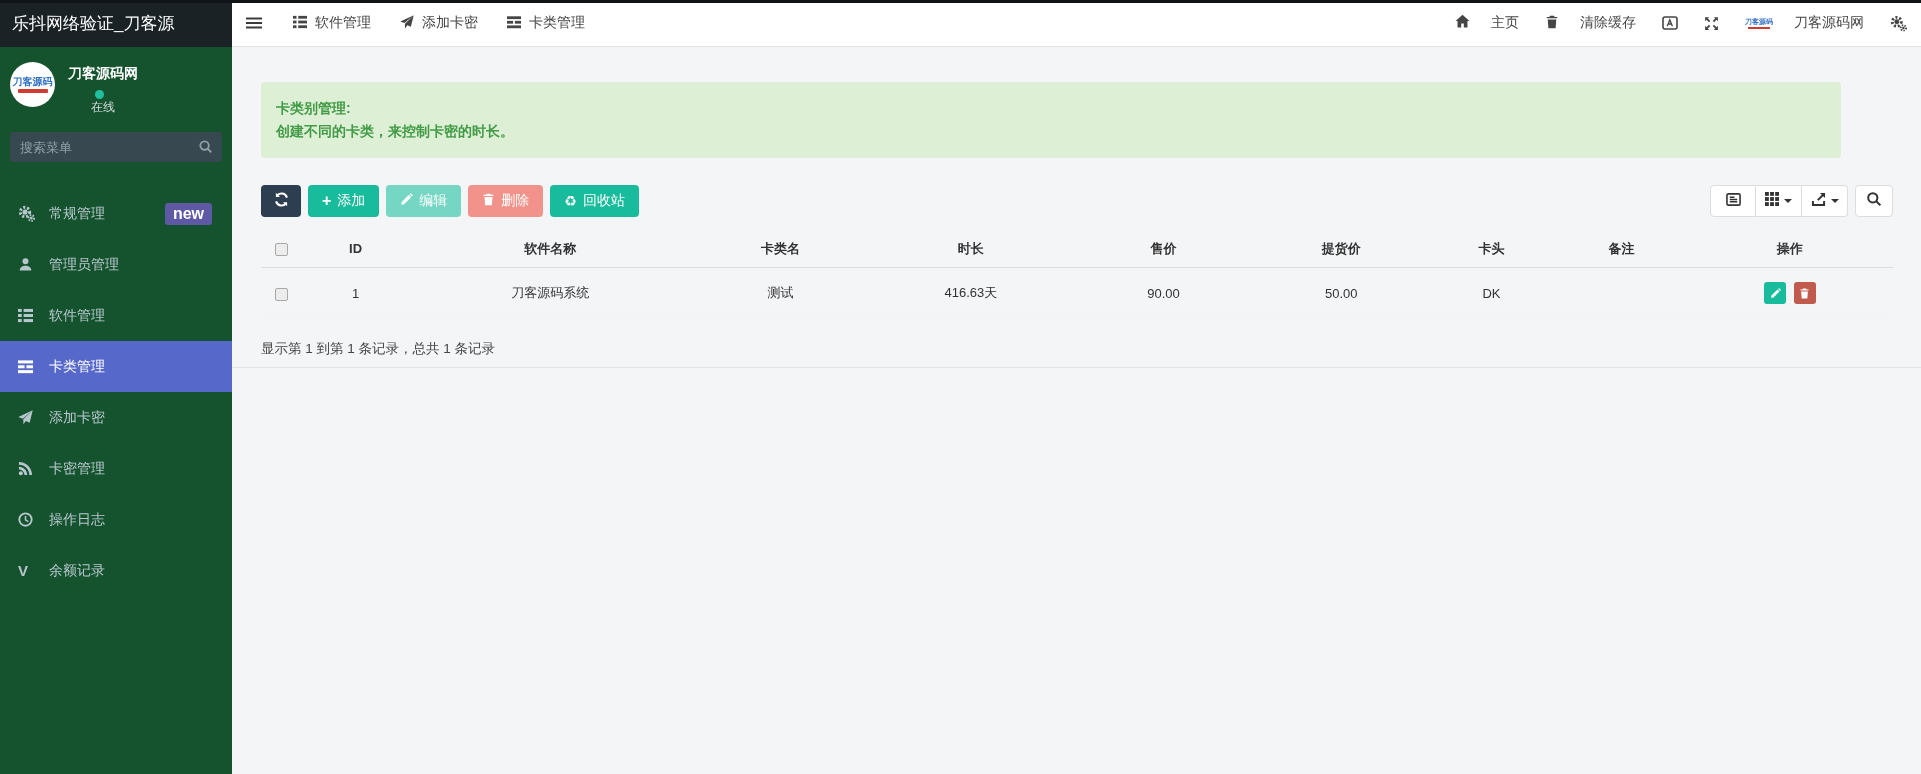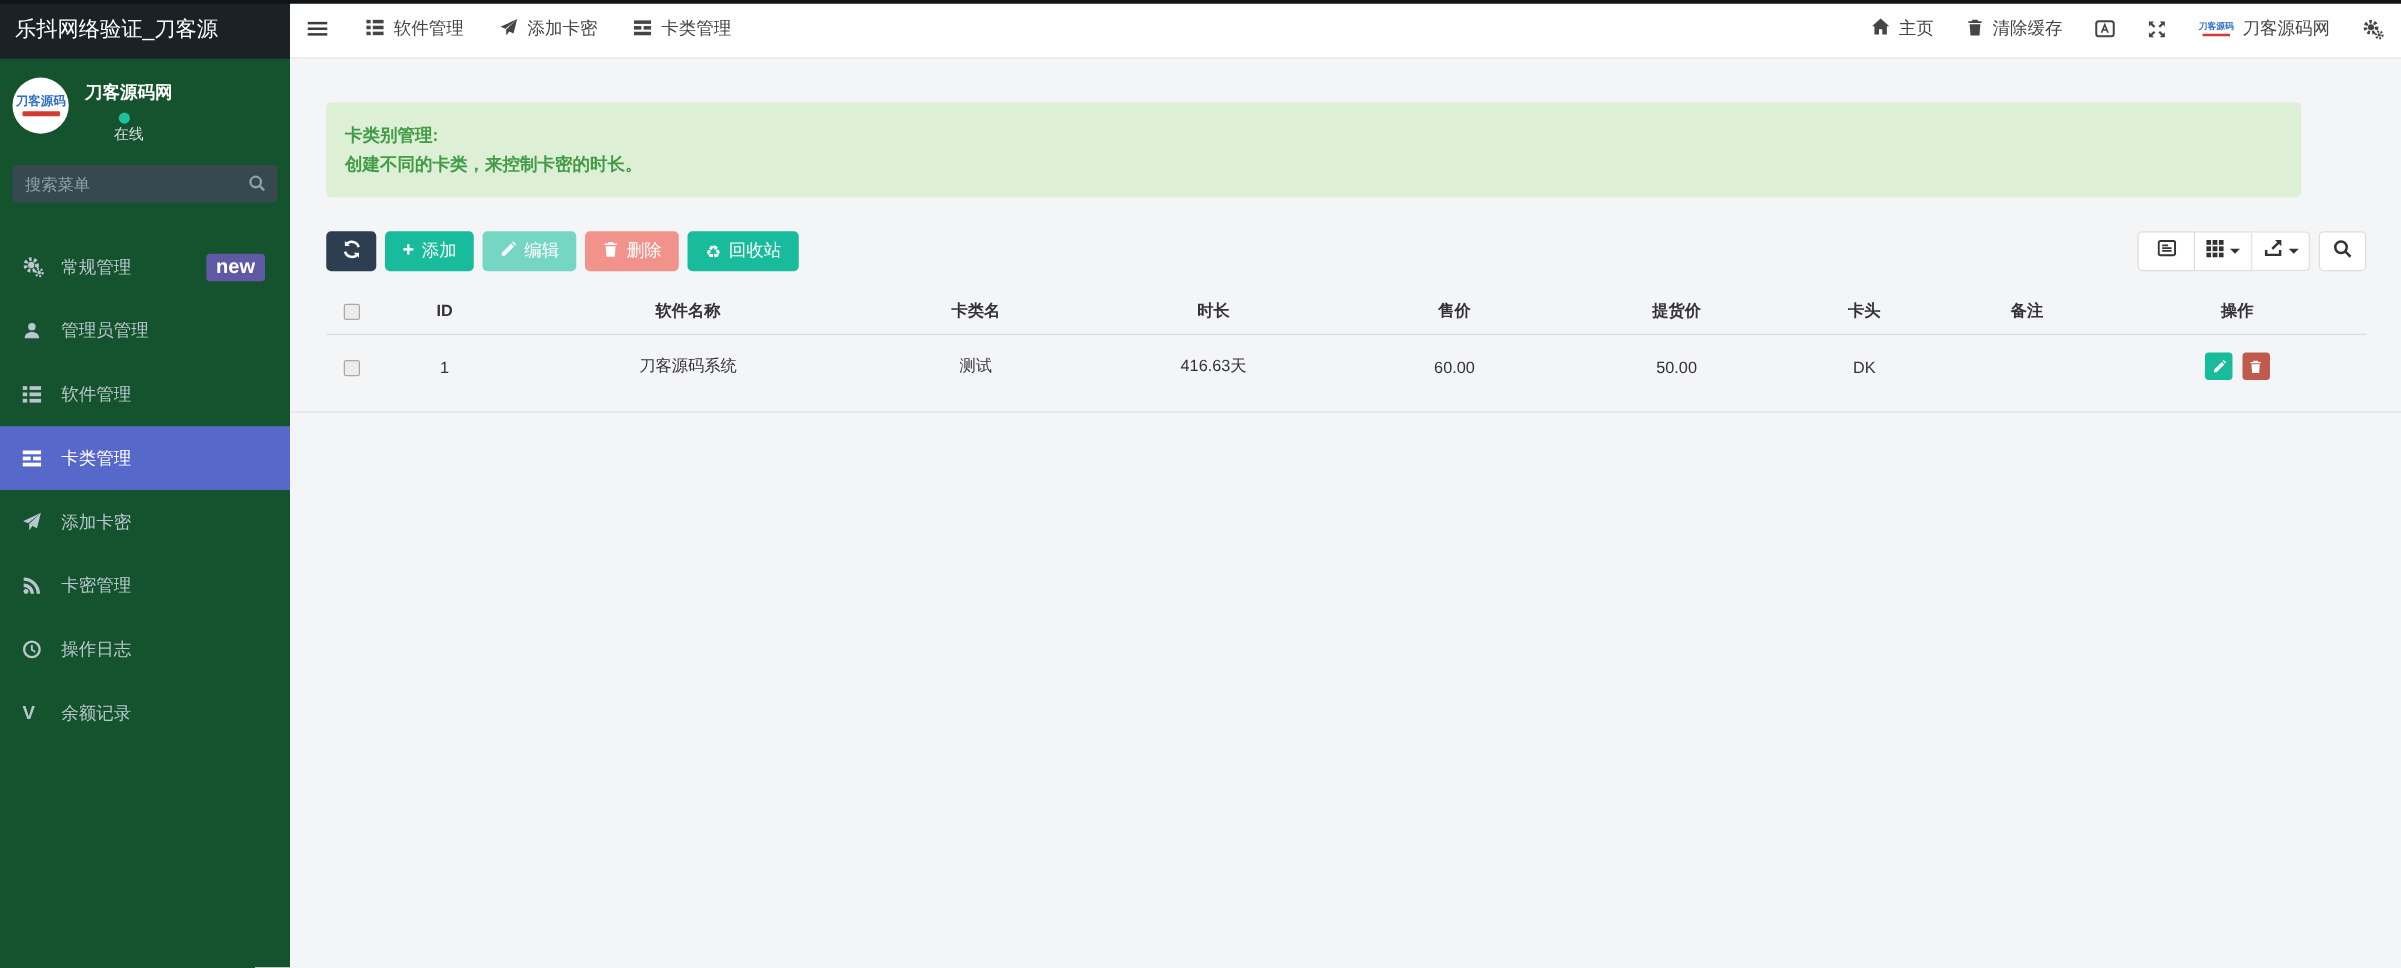--- a/index.html
+++ b/index.html
@@ -28,21 +28,21 @@
   .menu-item .mi-icon { width:24px; margin-right:7px; display:flex; align-items:center; }
   .menu-item.active { background:#5668c9; color:#fff; }
   .badge-new { margin-left:auto; background:#5f59a5; color:#fff; font-size:16px; font-weight:bold; padding:2px 8px; border-radius:3px; }
 
   
   .main { flex:1; display:flex; flex-direction:column; }
   .navbar { height:47px; background:#fff; border-bottom:1px solid #e4e4e4; display:flex; align-items:center; padding:0 14px; }
   .hamburger { color:#3c3c3c; margin-right:31px; cursor:pointer; display:flex; }
   .nav-tab { display:flex; align-items:center; gap:8px; color:#454545; font-size:14px; margin-right:29px; cursor:pointer; }
   .nav-right { margin-left:auto; display:flex; align-items:center; gap:26px; color:#454545; font-size:14px; }
-  .nav-link { display:flex; align-items:center; gap:7px; cursor:pointer; }
+  .nav-link { display:flex; align-items:center; gap:21px; cursor:pointer; }
   .mini-logo { display:flex; flex-direction:column; align-items:center; cursor:pointer; }
   .mini-logo .ml-t { color:#2d6fc2; font-weight:bold; font-size:7px; line-height:8px; }
   .mini-logo .ml-b { width:22px; height:2px; background:#d23b2f; margin-top:1px; }
 
   .content { padding:0 28px 0 29px; flex:1; }
   .alert-success { margin-top:35px; margin-right:52px; background:#ddefd5; border-radius:4px; padding:15px 15px; color:#429b46; font-weight:bold; font-size:14px; line-height:23px; }
 
   .toolbar { margin-top:27px; display:flex; align-items:center; }
   .btn { height:32px; border:none; border-radius:4px; color:#fff; font-size:14px; display:inline-flex; align-items:center; justify-content:center; gap:6px; padding:0 14px; margin-right:7px; cursor:pointer; font-family:inherit; }
   .btn-refresh { background:#2c3e50; width:40px; padding:0; }
@@ -397,38 +397,39 @@
               <th>操作</th>
             </tr>
           </thead>
           <tbody>
             <tr>
               <td><input type="checkbox" style=""></td>
               <td>1</td>
               <td>刀客源码系统</td>
               <td>测试</td>
               <td>416.63天</td>
-              <td>60.00</td>
+              <td>90.00</td>
               <td>50.00</td>
               <td>DK</td>
               <td></td>
               <td>
                 <button class="action-btn action-edit">
                   <svg width="11" height="11" viewBox="0 0 16 16" fill="currentColor">
                       <path d="M1.8 11.4L10.9 2.3l2.9 2.9-9.1 9.1H1.8zM11.9 1.3l1.2-1.2 2.9 2.9-1.2 1.2z"></path>
                     </svg>
                 </button>
                 <button class="action-btn action-del">
                   <svg width="11" height="11" viewBox="0 0 16 16" fill="currentColor">
                       <path d="M5.7.8h4.6l.7 1.4H14v1.6H2V2.2h3zM3.1 5h9.8l-.8 10.2H3.9z"></path>
                     </svg>
                 </button>
               </td>
             </tr>
           </tbody>
         </table>
 
+        <div class="table-footer">显示第 1 到第 1 条记录，总共 1 条记录</div>
         <div class="bottom-divider"></div>
       </div>
 
     </section>
   </div>
 </div>
 
 </body></html>

